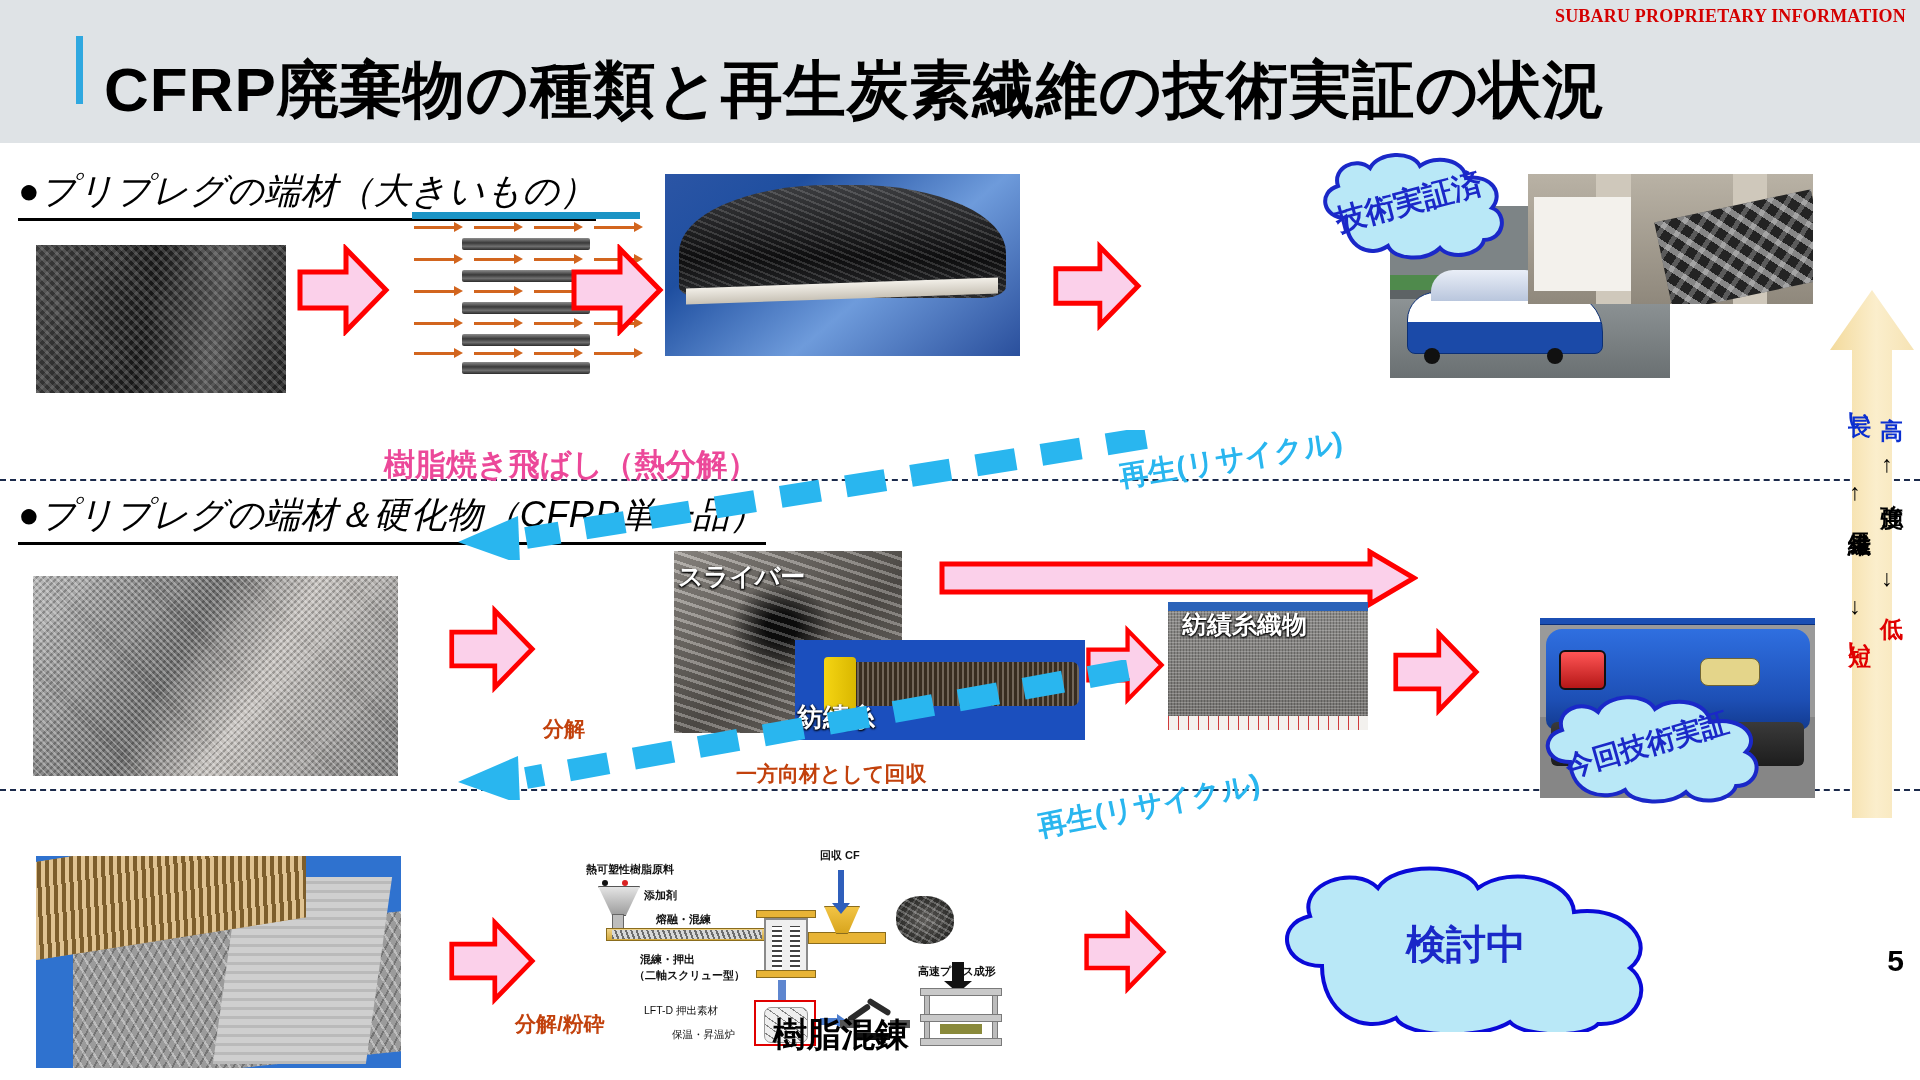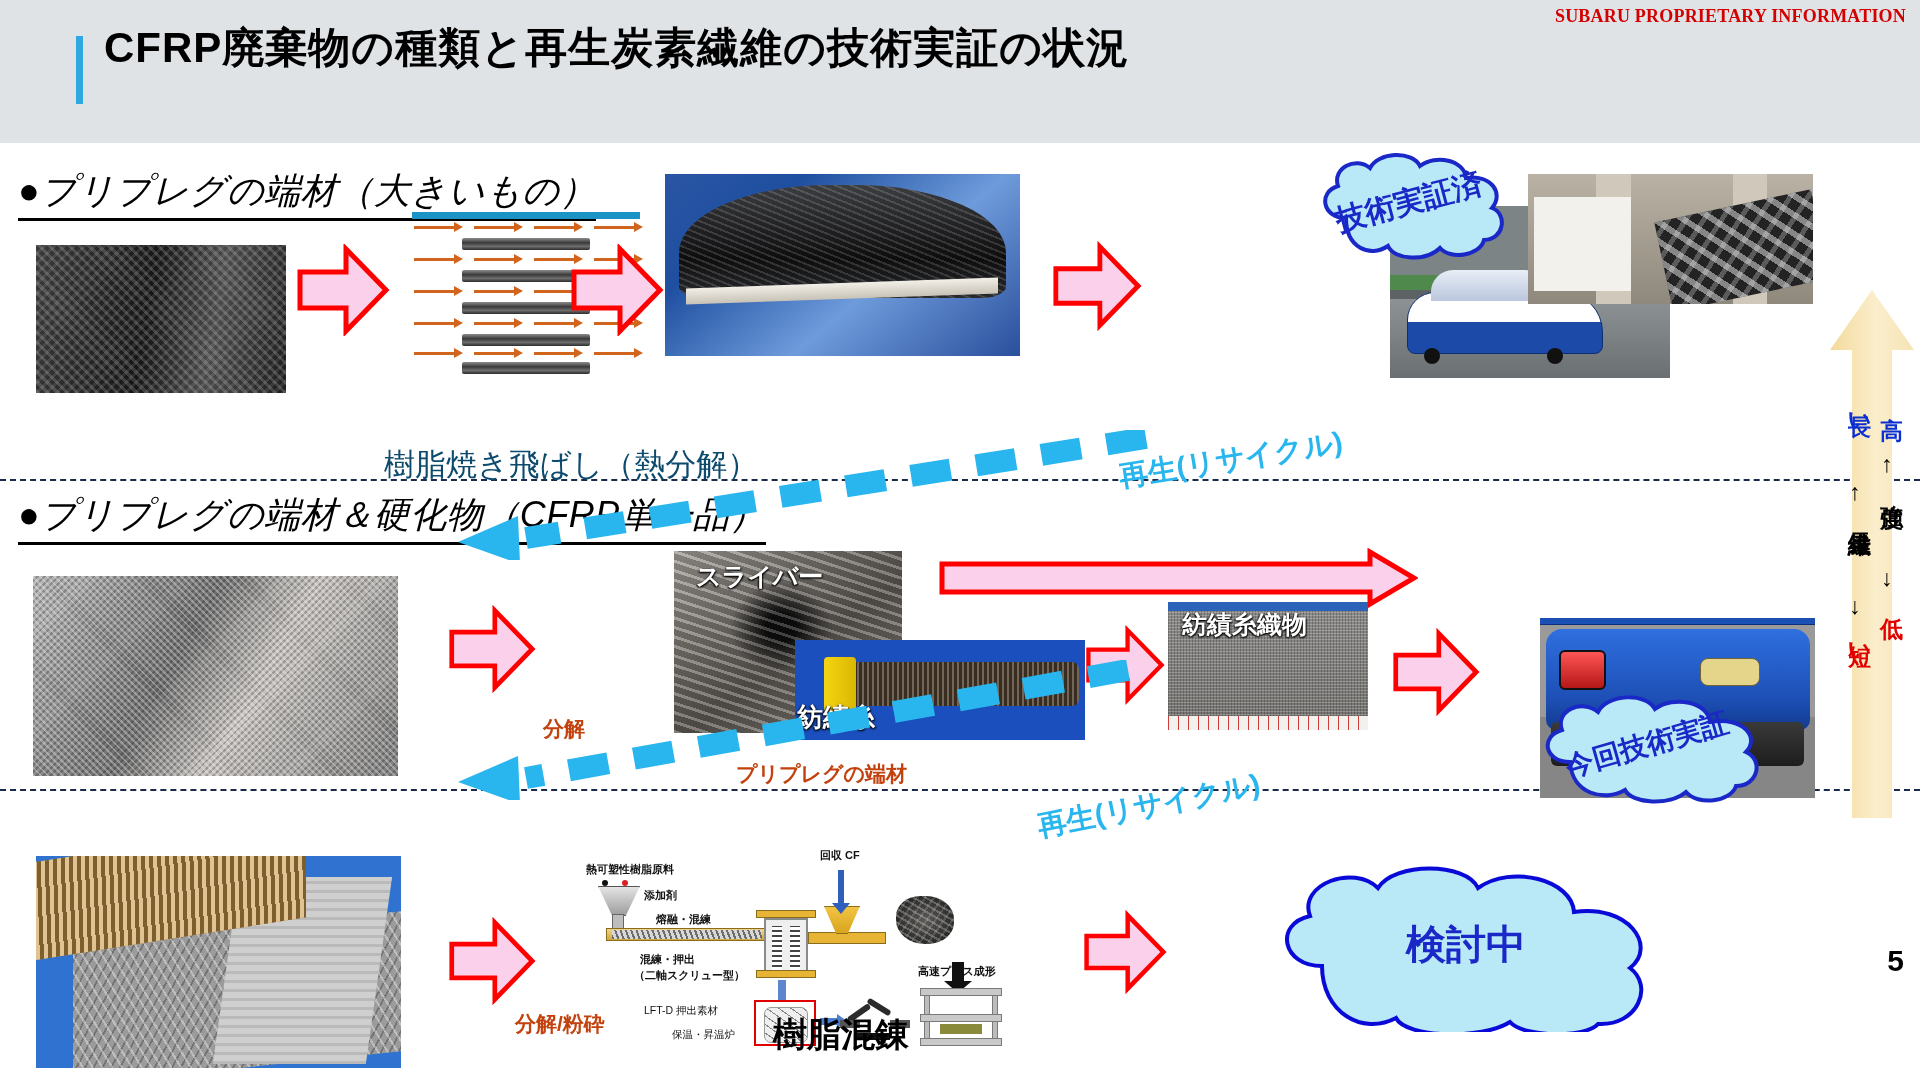--- a/index.html
+++ b/index.html
@@ -20,22 +20,22 @@
     position: absolute; right: 14px; top: 6px;
     color: #d40000; font-weight: bold; font-size: 18px;
     letter-spacing: .2px; font-family: "Liberation Serif", serif;
     white-space: nowrap;
   }
   .title-bar {
     position: absolute; left: 76px; top: 36px; width: 7px; height: 68px;
     background: #2fa8e0;
   }
   .slide-title {
-    position: absolute; left: 104px; top: 20px;
-    font-size: 42px; font-weight: bold; color: #000;
+    position: absolute; left: 104px; top: 48px;
+    font-size: 62px; font-weight: bold; color: #000;
     letter-spacing: 1px; white-space: nowrap;
   }
 
   
   .sec-head {
     position: absolute; font-size: 36px; font-weight: normal; color: #000;
     white-space: nowrap; letter-spacing: .5px;
     border-bottom: 3px solid #000; padding-bottom: 2px; font-style: italic;
   }
   #sec1-head { left: 18px; top: 167px; }
@@ -142,21 +142,21 @@
   .rcf-caption {
     position: absolute; left: 694px; top: 296px;
     background: #ffffff; border: 2px solid #8faede;
     padding: 5px 14px; font-size: 32px; font-weight: bold; color: #000;
     white-space: nowrap;
   }
 
   
   #photo-sliver { left: 674px; top: 551px; width: 228px; height: 182px; }
   .sliver-label {
-    position: absolute; left: 696px; top: 560px; font-size: 25px;
+    position: absolute; left: 678px; top: 560px; font-size: 25px;
     color: #fff; font-weight: bold; white-space: nowrap;
     text-shadow: 1px 1px 2px #000, -1px 1px 2px #000;
   }
   #photo-bobbin {
     left: 795px; top: 640px; width: 290px; height: 100px;
     background: #1b4fbe;
   }
   #photo-bobbin .bob-body {
     position: absolute; left: 18%; top: 22%; width: 80%; height: 44%;
     border-radius: 7px;
@@ -266,21 +266,21 @@
   #pyro .ar {
     position:absolute; width:42px; height:3px; background:#d2651e;
   }
   #pyro .ar::after {
     content:""; position:absolute; right:-7px; top:-4px;
     border-left: 9px solid #d2651e;
     border-top: 5.5px solid transparent; border-bottom: 5.5px solid transparent;
   }
   .pyro-caption {
     position: absolute; left: 384px; top: 444px;
-    font-size: 31px; font-weight: normal; color: #0c4a6e; white-space: nowrap;
+    font-size: 31px; font-weight: bold; color: #ec4899; white-space: nowrap;
   }
 
   
   #compound { position: absolute; left: 548px; top: 840px; width: 470px; height: 210px; }
   #compound .lbl { position: absolute; font-size: 11px; color: #111; white-space: nowrap; font-weight: bold; }
   #compound .lbl-sm { position: absolute; font-size: 10.5px; color: #111; white-space: nowrap; }
   #compound .hopper {
     position:absolute; left:50px; top:46px; width:42px; height:30px;
     background: linear-gradient(180deg,#e4e4e4,#9d9d9d);
     clip-path: polygon(0 0, 100% 0, 66% 100%, 34% 100%);
@@ -510,21 +510,21 @@
   <div class="lbl-black" style="left:543px; top:715px;">分解</div>
 
   <div class="photo sliver-tex" id="photo-sliver"></div>
   <div class="sliver-label">スライバー</div>
 
   <div class="photo" id="photo-bobbin">
     <div class="bob-body"></div>
     <div class="bob-cap"></div>
   </div>
   <div class="bobbin-label">紡績糸</div>
-  <div class="lbl-black" style="left:736px; top:760px;">プリプレグの端材</div>
+  <div class="lbl-black" style="left:736px; top:760px;">一方向材として回収</div>
 
   <svg class="pink-arrow-svg" style="left:938px; top:548px;" width="480" height="60" viewBox="0 0 480 60">
     <polygon points="4,16 432,16 432,4 476,30 432,56 432,44 4,44" fill="#fbd0ea" stroke="#ff0000" stroke-width="5" stroke-linejoin="miter"></polygon>
   </svg>
 
   <div class="photo weave-fine" id="photo-woven">
     <div class="wv-top"></div>
     <div class="wv-bot"></div>
   </div>
   <div class="woven-label">紡績糸織物</div>

